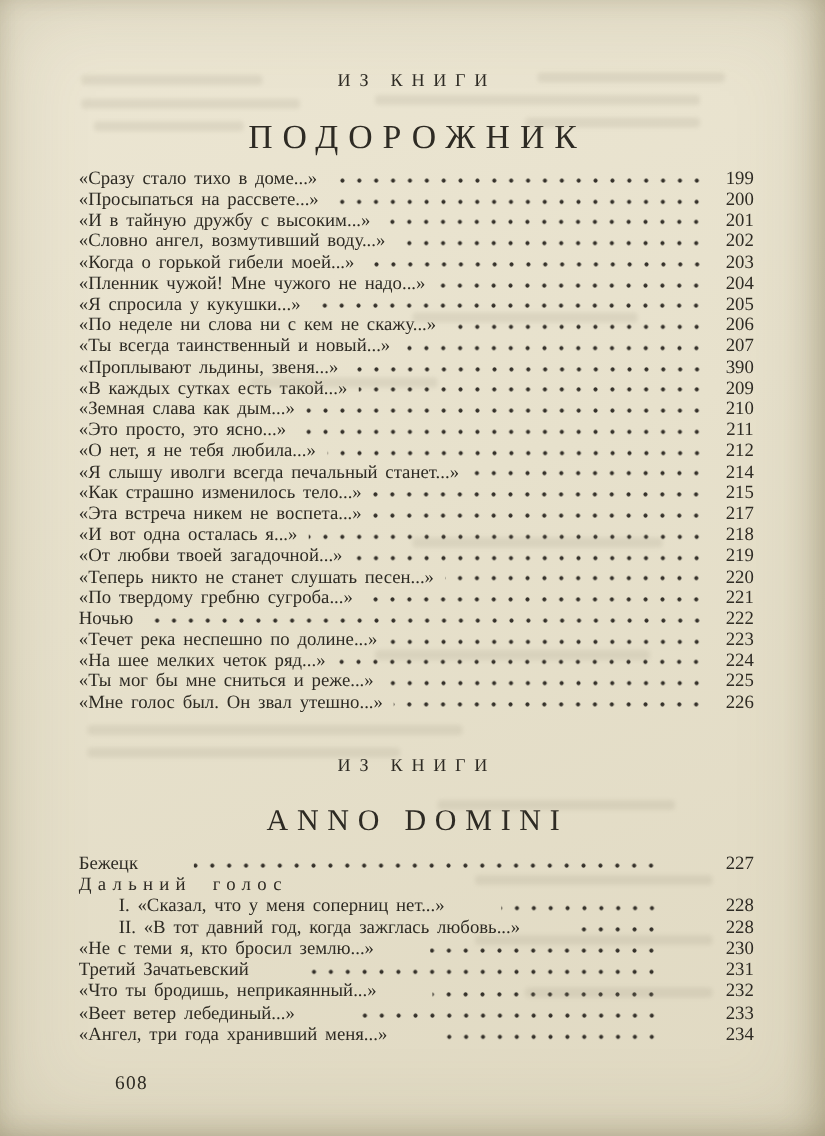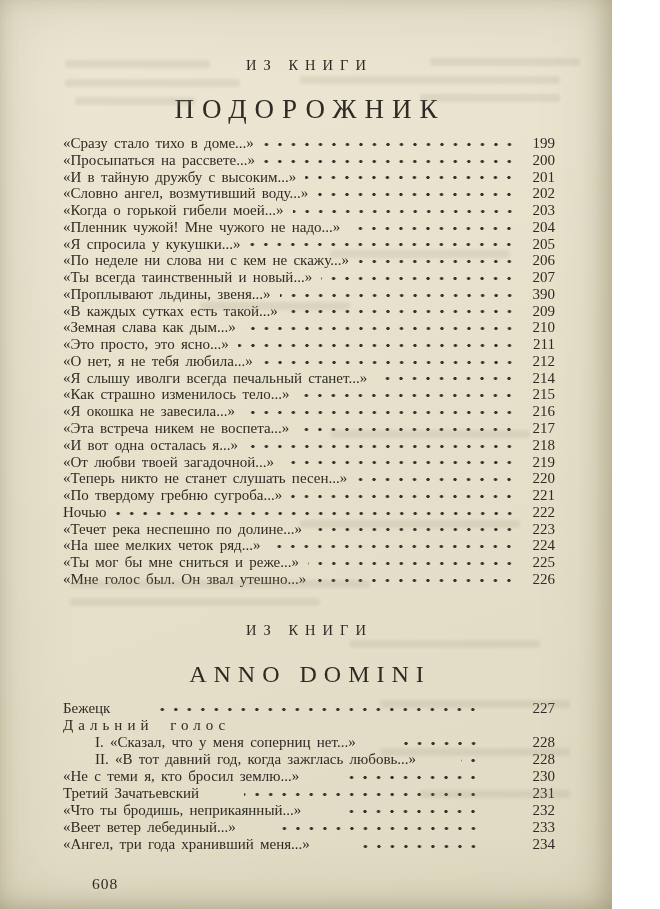--- a/index.html
+++ b/index.html
@@ -3,21 +3,21 @@
 <meta charset="utf-8">
 <style>
   html, body {
     margin: 0; padding: 0;
     width: 660px; height: 909px;
     overflow: hidden;
     font-family: "Liberation Serif", "DejaVu Serif", serif;
   }
   .page {
     position: relative;
-    width: 612px; height: 909px;
+    width: 660px; height: 909px;
     background: linear-gradient(160deg, #ece6d3 0%, #e7e1cc 45%, #e0d9c2 100%);
     box-shadow:
       inset 0 0 70px rgba(125, 112, 78, 0.22),
       inset -16px 0 24px -8px rgba(110, 98, 64, 0.30),
       inset 0 -14px 22px -10px rgba(110, 98, 64, 0.20),
       inset 10px 0 20px -10px rgba(110, 98, 64, 0.18);
     color: #2e2b24;
     box-sizing: border-box;
     padding-top: 57px;
   }
@@ -185,25 +185,20 @@
           <span class="toc-title">«Я слышу иволги всегда печальный станет...»</span>
           <span class="toc-leader"></span>
           <span class="toc-page">214</span>
         </div>
         <div class="toc-row">
           <span class="toc-title">«Как страшно изменилось тело...»</span>
           <span class="toc-leader"></span>
           <span class="toc-page">215</span>
         </div>
         <div class="toc-row">
-          <span class="toc-title">«Я окошка не завесила...»</span>
-          <span class="toc-leader"></span>
-          <span class="toc-page">216</span>
-        </div>
-        <div class="toc-row">
           <span class="toc-title">«Эта встреча никем не воспета...»</span>
           <span class="toc-leader"></span>
           <span class="toc-page">217</span>
         </div>
         <div class="toc-row">
           <span class="toc-title">«И вот одна осталась я...»</span>
           <span class="toc-leader"></span>
           <span class="toc-page">218</span>
         </div>
         <div class="toc-row">

